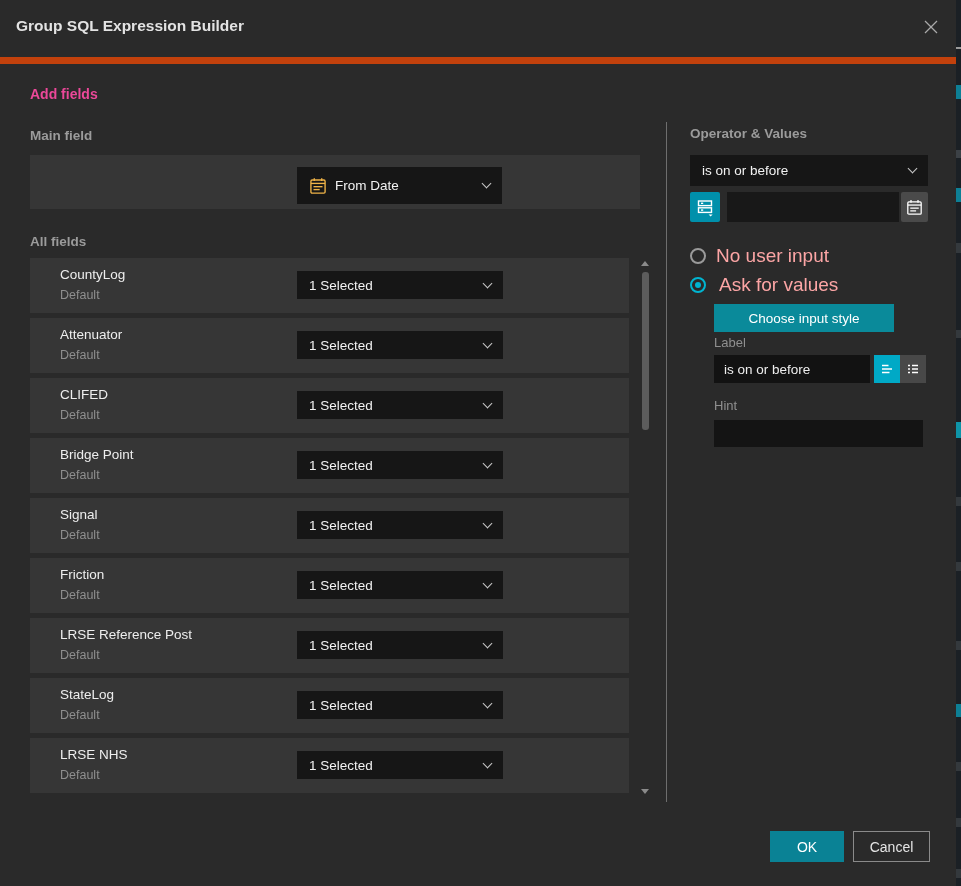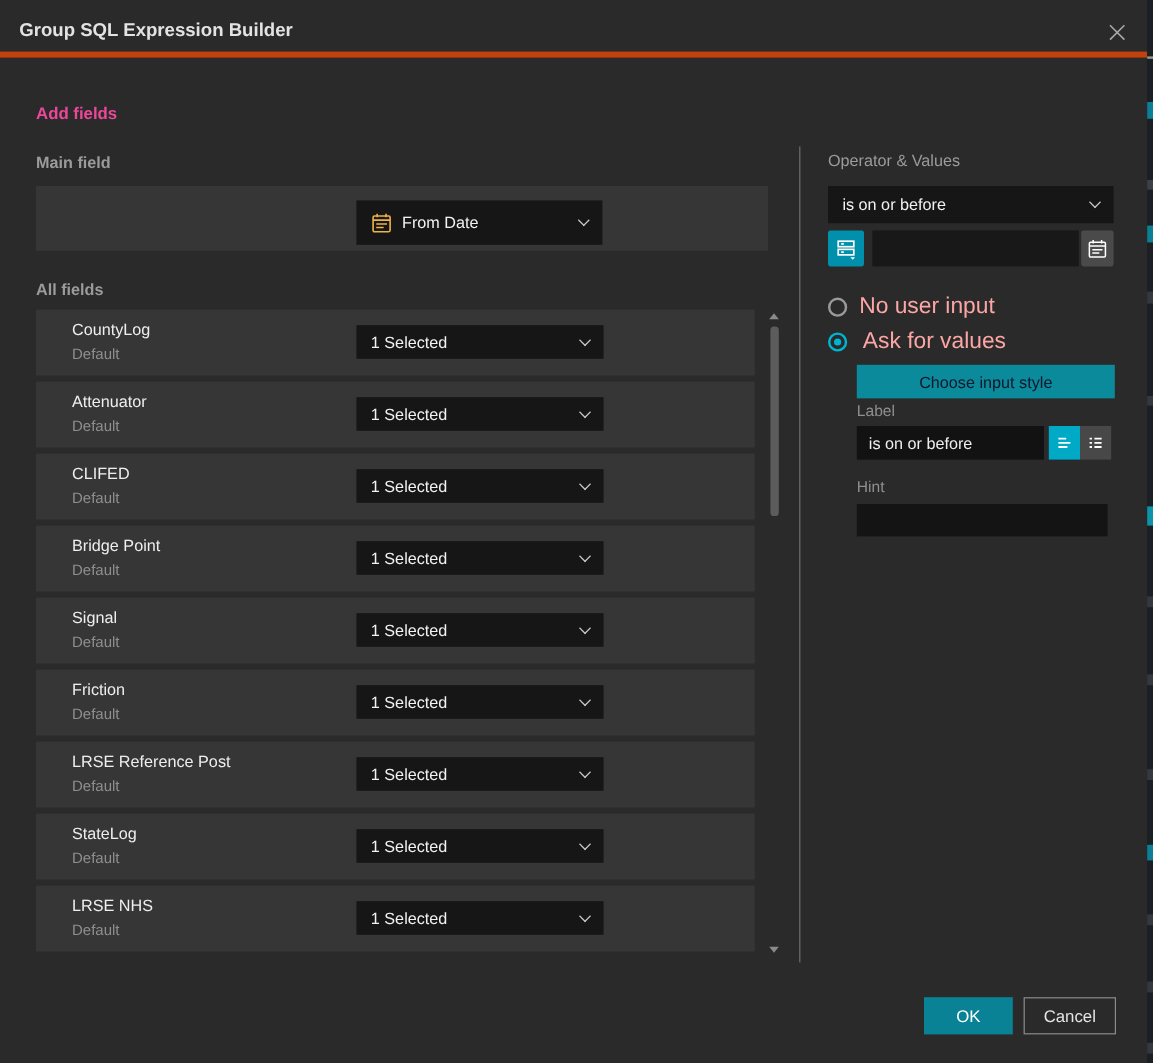--- a/index.html
+++ b/index.html
@@ -1,29 +1,29 @@
 <!DOCTYPE html>
 <html><head>
 <meta charset="utf-8">
 <style>
   html,body{margin:0;padding:0;background:#1b1f23;}
   *{box-sizing:border-box;font-family:"Liberation Sans",sans-serif;}
   .screen{position:relative;width:961px;height:886px;overflow:hidden;background:#1b2025;}
   .dialog{position:absolute;left:0;top:0;width:956px;height:886px;background:#2a2a2a;}
 
   
-  .titlebar{position:absolute;left:0;top:0;width:956px;height:48px;border-bottom:5px solid #c2410c;}
+  .titlebar{position:absolute;left:0;top:0;width:956px;height:64px;border-bottom:7px solid #c2410c;}
   .title{position:absolute;left:16px;top:0;line-height:52px;font-size:15.5px;font-weight:600;color:#e3e3e3;}
   .closebtn{position:absolute;right:12px;top:14px;width:26px;height:26px;display:flex;align-items:center;justify-content:center;cursor:pointer;}
 
   
   .h-add{position:absolute;left:30px;top:86px;font-size:14px;font-weight:700;color:#ec4899;}
   .h-main{position:absolute;left:30px;top:128px;font-size:13.5px;font-weight:700;color:#9b9b9b;}
   .h-all{position:absolute;left:30px;top:234px;font-size:13.5px;font-weight:700;color:#9b9b9b;}
-  .h-op{position:absolute;left:690px;top:126px;font-size:13.5px;font-weight:400;color:#9b9b9b;}
+  .h-op{position:absolute;left:690px;top:126px;font-size:13.5px;font-weight:700;color:#9b9b9b;}
 
   
   .mainrow{position:absolute;left:30px;top:155px;width:610px;height:54px;background:#363636;}
   .dd{background:#161616;color:#f2f2f2;font-size:13.5px;display:flex;align-items:center;padding:0 12px;cursor:pointer;}
   .dd .lbl{flex:1;white-space:nowrap;overflow:hidden;}
   .chev{width:7px;height:7px;border-right:1.6px solid #c9c9c9;border-bottom:1.6px solid #c9c9c9;transform:rotate(45deg);margin-top:-4px;flex:none;}
   .dd1{position:absolute;left:8px;top:12px;width:245px;height:30px;}
   .dd2{position:absolute;left:267px;top:12px;width:205px;height:37px;gap:8px;}
 
   
@@ -48,21 +48,21 @@
   .valinput{position:absolute;left:37px;top:0;width:172px;height:30px;background:#181818;border:none;color:#eee;font-size:13.5px;padding:0 8px;outline:none;}
   .calbtn{position:absolute;left:211px;top:0;width:27px;height:30px;background:#4a4a4a;display:flex;align-items:center;justify-content:center;cursor:pointer;border-radius:2px;}
 
   .radiorow{position:absolute;left:690px;display:flex;align-items:center;gap:10px;cursor:pointer;}
   .r1{top:245px;} .r2{top:274px;gap:13px;}
   .radio{width:16px;height:16px;border-radius:50%;border:2px solid #9a9a9a;flex:none;position:relative;}
   .radiorow.on .radio{border-color:#00b5d1;}
   .radiorow.on .radio::after{content:"";position:absolute;left:3px;top:3px;width:6px;height:6px;border-radius:50%;background:#00b5d1;}
   .rlabel{font-size:19px;color:#fca5a5;}
 
-  .choosebtn{position:absolute;left:714px;top:304px;width:215px;height:28px;background:#0a8a9a;color:#0f172a;font-size:13.5px;display:flex;align-items:center;justify-content:center;cursor:pointer;}
+  .choosebtn{position:absolute;left:714px;top:304px;width:180px;height:28px;background:#0a8a9a;color:#ffffff;font-size:13.5px;display:flex;align-items:center;justify-content:center;cursor:pointer;}
   .cap-label{position:absolute;left:714px;top:335px;font-size:13px;color:#8f8f8f;}
   .labelinput{position:absolute;left:714px;top:355px;width:156px;height:28px;background:#121212;border:none;color:#eee;font-size:13.5px;padding:0 10px;outline:none;}
   .stylebtns{position:absolute;left:874px;top:355px;display:flex;}
   .stylebtn{width:26px;height:28px;display:flex;align-items:center;justify-content:center;cursor:pointer;}
   .stylebtn.active{background:#00a9c6;}
   .stylebtn.inactive{background:#484848;}
   .cap-hint{position:absolute;left:714px;top:398px;font-size:13px;color:#8f8f8f;}
   .hintinput{position:absolute;left:714px;top:420px;width:209px;height:27px;background:#141414;border:none;color:#eee;font-size:13.5px;padding:0 10px;outline:none;}
 
   

